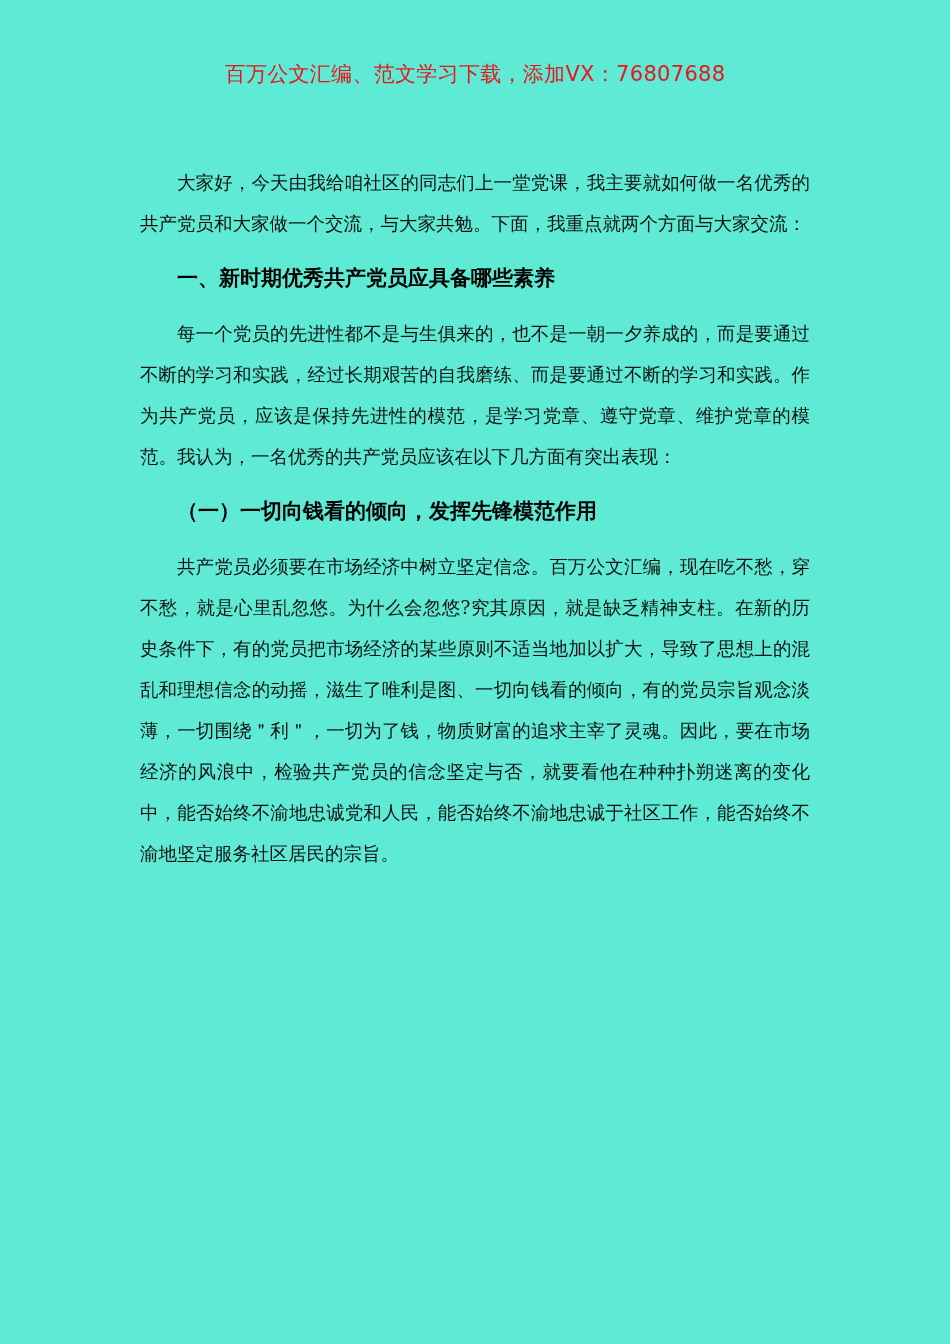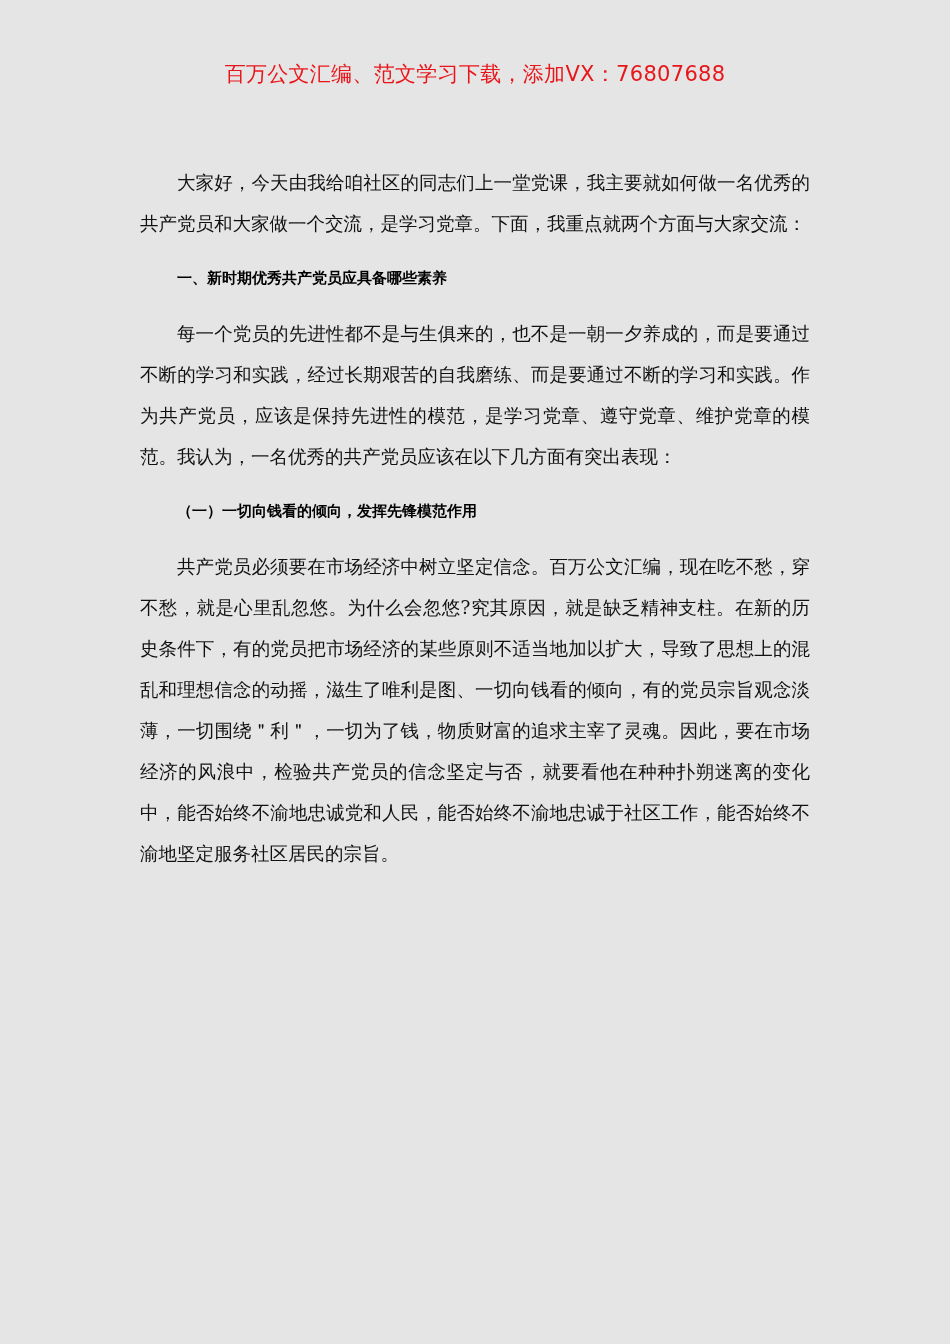--- a/index.html
+++ b/index.html
@@ -11,21 +11,21 @@
     width: 950px;
     height: 1344px;
     font-family: "DejaVu Sans", sans-serif;
     color: #000000;
     overflow: hidden;
   }
   .page {
     position: relative;
     width: 950px;
     height: 1344px;
-    background: #e5e5e5;
+    background: #5eead4;
     box-sizing: border-box;
     padding: 0 92px;
     text-decoration: underline;
   }
   .banner {
     position: absolute;
     top: 60px;
     left: 0;
     width: 950px;
     text-align: center;
@@ -52,21 +52,21 @@
   }
   .p-indent {
     text-indent: 37px;
   }
   .p-gap {
     margin-top: 14px;
   }
   .heading {
     font-family: "DejaVu Sans", sans-serif;
     font-weight: bold;
-    font-size: 15px;
+    font-size: 21px;
     line-height: 41px;
     text-indent: 37px;
     margin-top: 14px;
     color: #000000;
   }
   .salutation {
     font-family: "DejaVu Serif", serif;
     font-size: 18.5px;
     line-height: 41px;
   }
@@ -74,21 +74,21 @@
 </head>
 <body>
 
 <div class="page">
 
   <div class="banner" style="color: rgb(232, 22, 26);">百万公文汇编、范文学习下载，添加VX：76807688</div>
 
   <div class="doc-body">
 
 
-    <p class="p-indent p-gap">大家好，今天由我给咱社区的同志们上一堂党课，我主要就如何做一名优秀的共产党员和大家做一个交流，是学习党章。下面，我重点就两个方面与大家交流：</p>
+    <p class="p-indent p-gap">大家好，今天由我给咱社区的同志们上一堂党课，我主要就如何做一名优秀的共产党员和大家做一个交流，与大家共勉。下面，我重点就两个方面与大家交流：</p>
 
     <p class="heading">一、新时期优秀共产党员应具备哪些素养</p>
 
     <p class="p-indent p-gap">每一个党员的先进性都不是与生俱来的，也不是一朝一夕养成的，而是要通过不断的学习和实践，经过长期艰苦的自我磨练、而是要通过不断的学习和实践。作为共产党员，应该是保持先进性的模范，是学习党章、遵守党章、维护党章的模范。我认为，一名优秀的共产党员应该在以下几方面有突出表现：</p>
 
     <p class="heading">（一）一切向钱看的倾向，发挥先锋模范作用</p>
 
 
 
     <p class="p-indent p-gap">共产党员必须要在市场经济中树立坚定信念。百万公文汇编，现在吃不愁，穿不愁，就是心里乱忽悠。为什么会忽悠?究其原因，就是缺乏精神支柱。在新的历史条件下，有的党员把市场经济的某些原则不适当地加以扩大，导致了思想上的混乱和理想信念的动摇，滋生了唯利是图、一切向钱看的倾向，有的党员宗旨观念淡薄，一切围绕＂利＂，一切为了钱，物质财富的追求主宰了灵魂。因此，要在市场经济的风浪中，检验共产党员的信念坚定与否，就要看他在种种扑朔迷离的变化中，能否始终不渝地忠诚党和人民，能否始终不渝地忠诚于社区工作，能否始终不渝地坚定服务社区居民的宗旨。</p>

